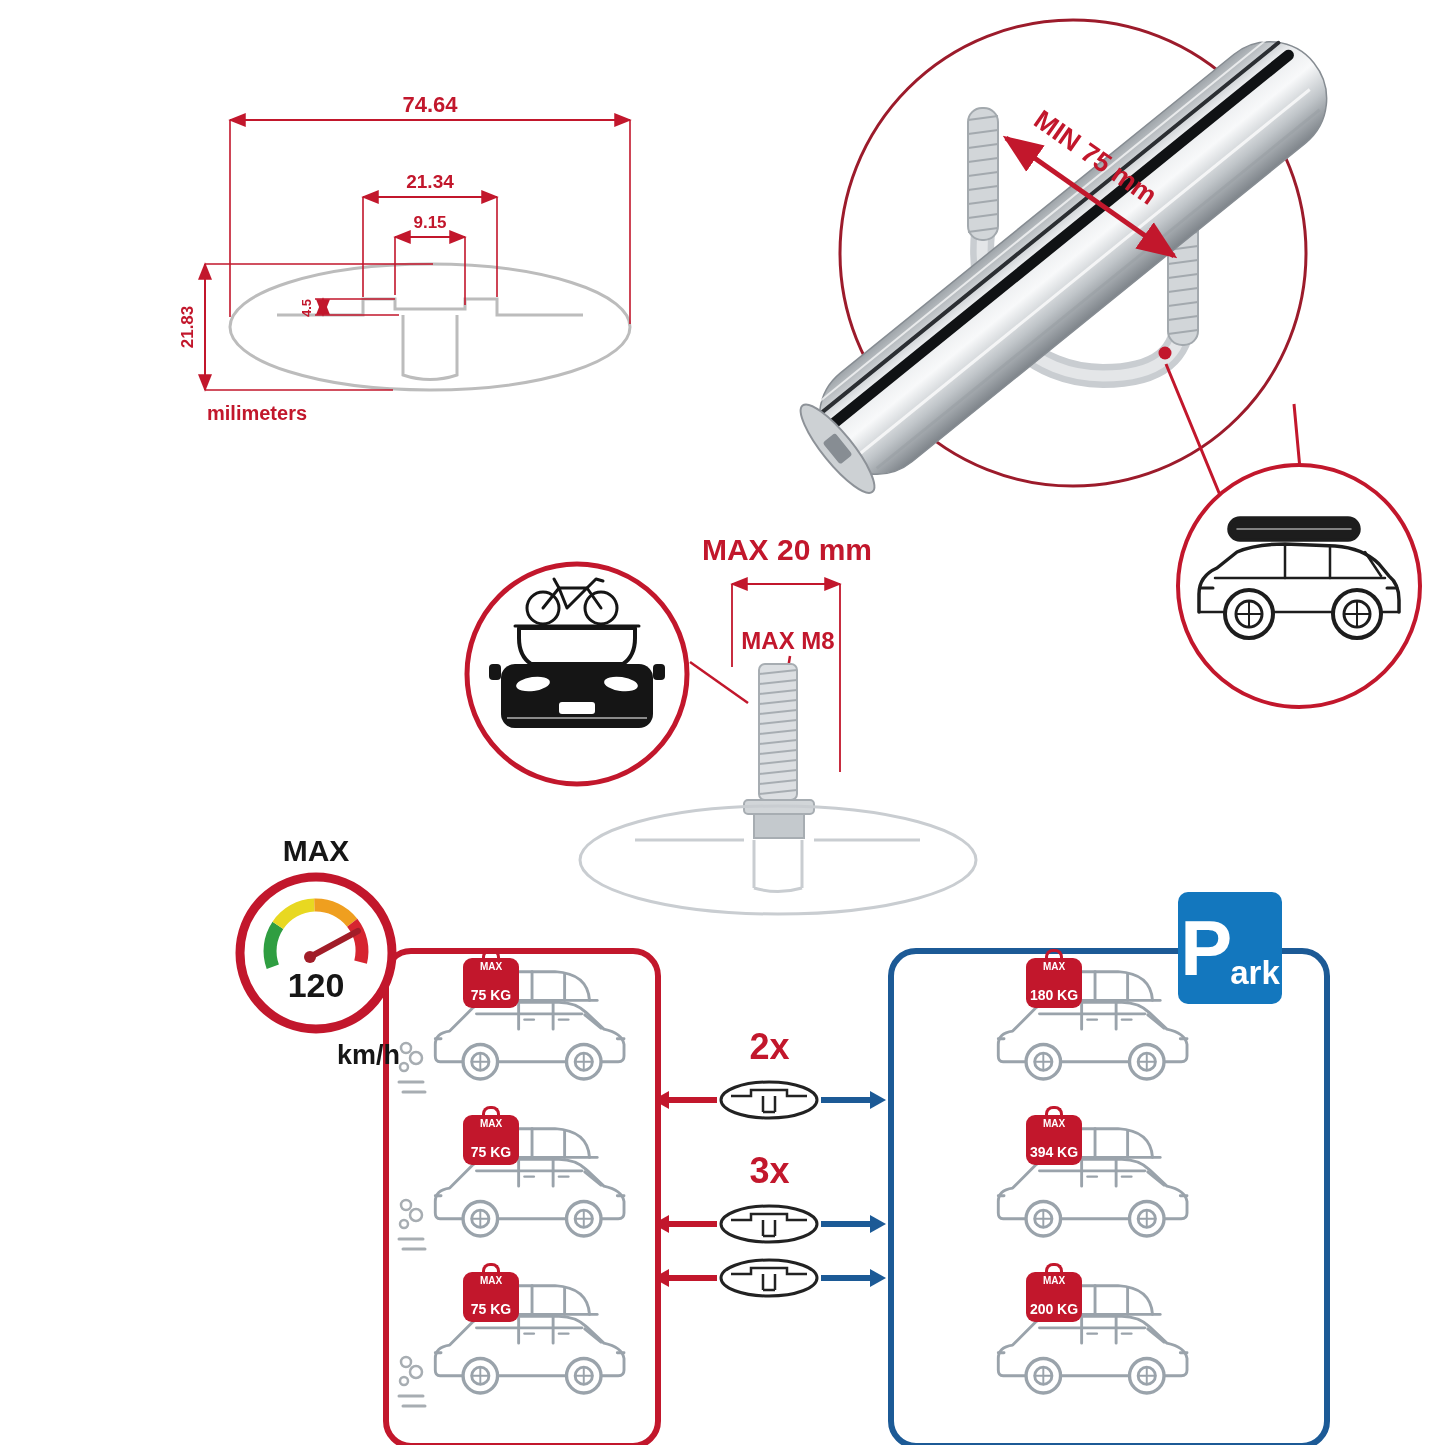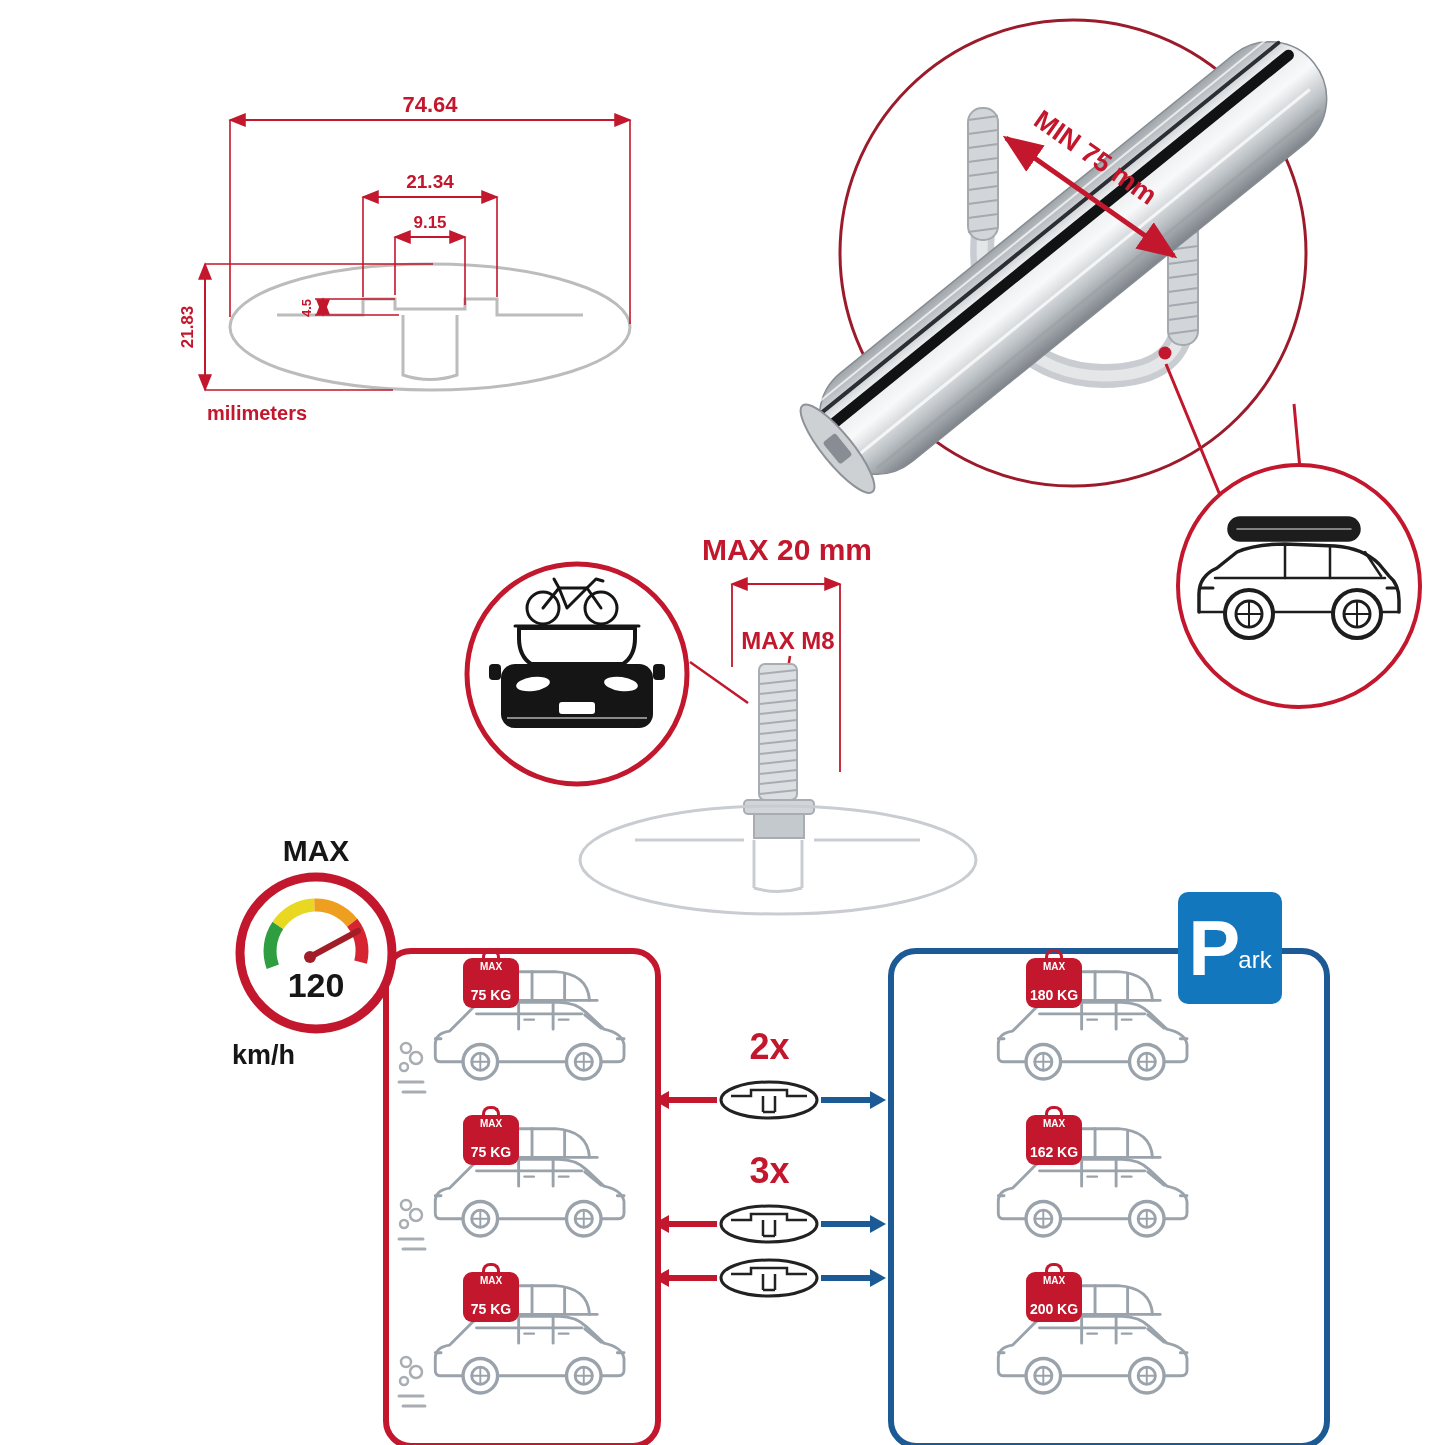--- a/index.html
+++ b/index.html
@@ -16,21 +16,21 @@
        display:flex;flex-direction:column;}
   .tag::before{content:"";position:absolute;top:-9px;left:50%;transform:translateX(-50%);
        width:12px;height:9px;border:3px solid #c2172c;border-bottom:none;border-radius:8px 8px 0 0;}
   .tag .t{font-size:10px;}
   .tag .w{font-size:14px;margin-top:16px;}
   .mult{position:absolute;left:651px;width:237px;text-align:center;}
   .mult .lbl{font-size:36px;font-weight:700;color:#c2172c;height:42px;line-height:42px;margin-top:28px;}
   .park{position:absolute;left:1178px;top:892px;width:104px;height:112px;background:#1377be;
         border-radius:10px;display:flex;align-items:center;justify-content:center;color:#fff;z-index:5;}
   .park .p{font-size:78px;font-weight:700;line-height:1;}
-  .park .ark{font-size:24px;font-weight:400;align-self:flex-end;margin:0 0 30px -2px;}
+  .park .ark{font-size:33px;font-weight:700;align-self:flex-end;margin:0 0 12px -2px;}
   svg{display:block;}
   text{font-family:"Liberation Sans",sans-serif;}
 </style>
 </head>
 <body>
 
 <div class="canvas">
 
   <svg width="0" height="0" style="position:absolute" aria-hidden="true">
     <defs>
@@ -213,21 +213,21 @@
     <g fill="none" stroke-width="13">
       <path d="M 40.8,97.7 A 46 46 0 0 1 45.9,56.3" stroke="#2f9e41"></path>
       <path d="M 45.9,56.3 A 46 46 0 0 1 82.4,36" stroke="#e8d821"></path>
       <path d="M 82.4,36 A 46 46 0 0 1 120.2,53.7" stroke="#ef9f1f"></path>
       <path d="M 120.2,53.7 A 46 46 0 0 1 128.6,93.1" stroke="#d62530"></path>
     </g>
     <line x1="78" y1="88" x2="126" y2="62" stroke="#a11d28" stroke-width="6" stroke-linecap="round"></line>
     <circle cx="78" cy="88" r="6" fill="#a11d28"></circle>
     <text x="84" y="128" font-size="34" font-weight="bold" fill="#161616" text-anchor="middle">120</text>
   </svg>
-  <div class="abs blk-txt" style="left:232px;top:1040px;width:168px;text-align:left;font-size:27px;z-index:4">km/h</div>
+  <div class="abs blk-txt" style="left:232px;top:1040px;width:168px;text-align:right;font-size:27px;z-index:4">km/h</div>
 
   <div class="panel red" style="left:383px;top:948px;width:266px;height:489px;z-index:2">
     <div class="car-row" style="left:8px;top:8px">
       <svg class="abs" style="left:0;top:78px" width="30" height="60" viewBox="0 0 30 60">
           <use href="#exh-sym" width="30" height="60"></use>
         </svg>
       <svg class="abs" style="left:22px;top:0" width="228" height="142" viewBox="0 0 238 148">
           <use href="#suv-sym" width="238" height="148"></use>
         </svg>
       <div class="tag" style="left:66px;top:-4px">
@@ -303,21 +303,21 @@
         <span class="t">MAX</span>
         <span class="w">180 KG</span>
       </div>
     </div>
     <div class="car-row" style="left:88px;top:165px">
       <svg class="abs" style="left:0;top:0" width="228" height="142" viewBox="0 0 238 148">
           <use href="#suv-sym" width="238" height="148"></use>
         </svg>
       <div class="tag" style="left:44px;top:-4px">
         <span class="t">MAX</span>
-        <span class="w">162 KG</span>
+        <span class="w">394 KG</span>
       </div>
     </div>
     <div class="car-row" style="left:88px;top:322px">
       <svg class="abs" style="left:0;top:0" width="228" height="142" viewBox="0 0 238 148">
           <use href="#suv-sym" width="238" height="148"></use>
         </svg>
       <div class="tag" style="left:44px;top:-4px">
         <span class="t">MAX</span>
         <span class="w">200 KG</span>
       </div>

